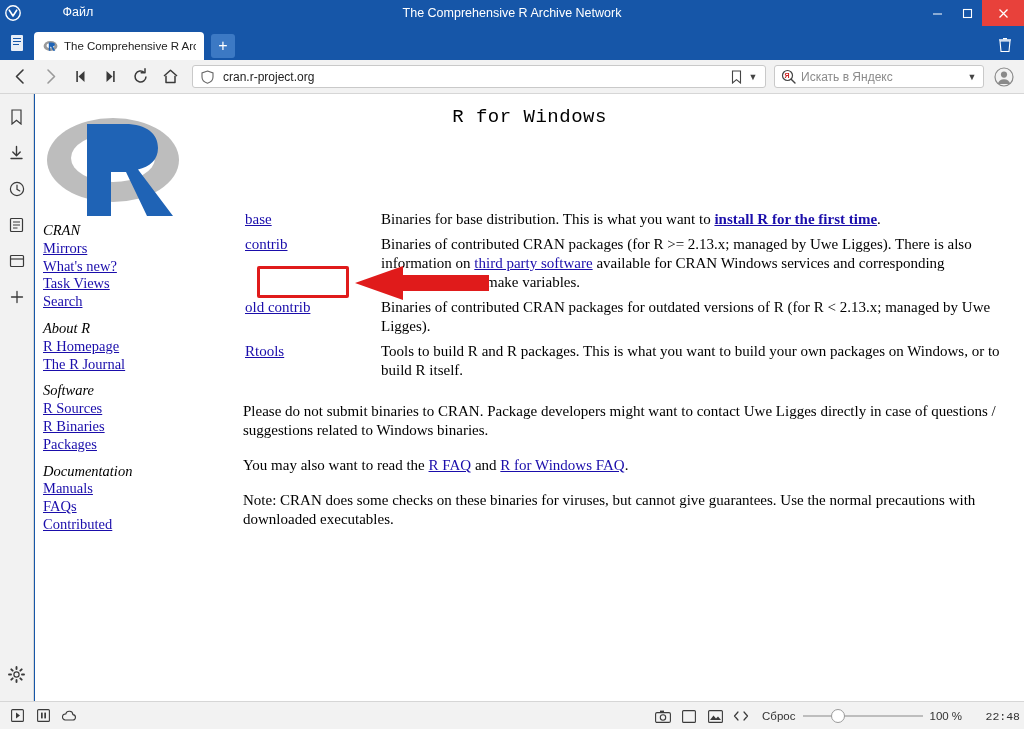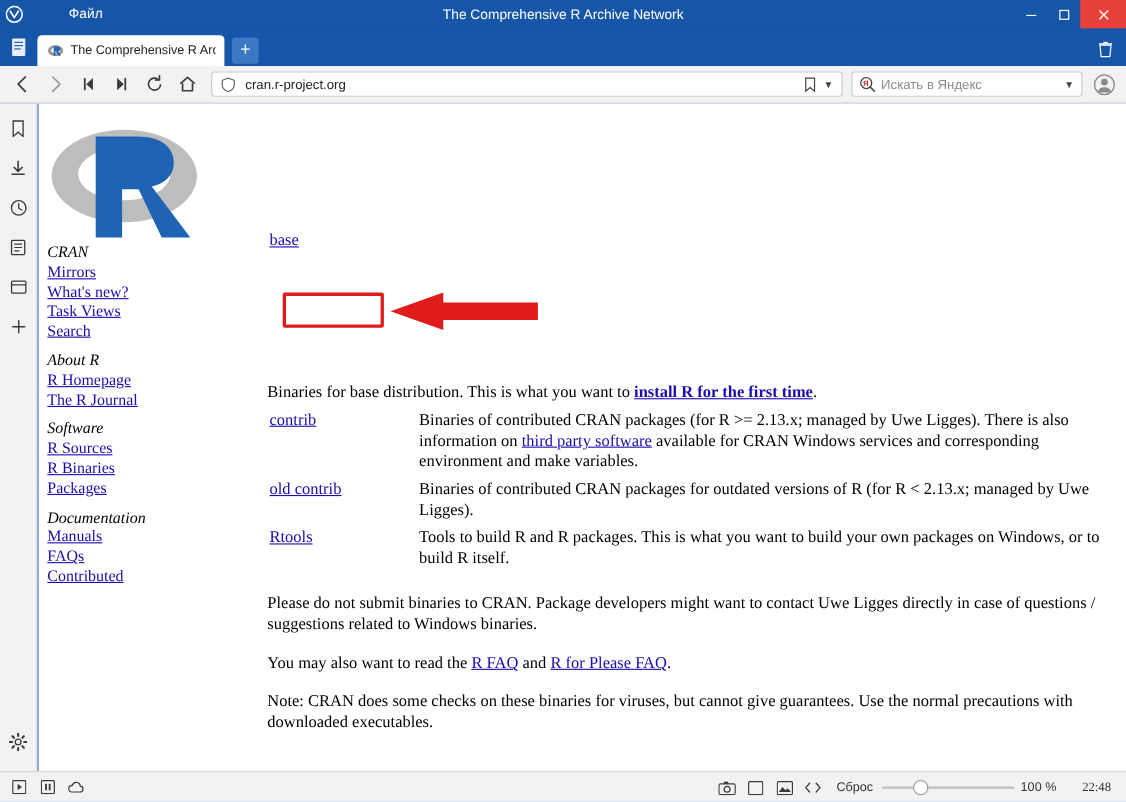--- a/index.html
+++ b/index.html
@@ -316,22 +316,22 @@
   .zoom-thumb {
     position: absolute; left: 28px; top: 0;
     width: 14px; height: 14px; border-radius: 50%;
     background: #ffffff; border: 1px solid #9a9a9a;
   }
   .sb-zoom {
     font-size: 11.5px; color: #333; width: 42px; text-align: left;
     font-family: "Liberation Sans", sans-serif;
   }
   .sb-clock {
-    font-size: 11.5px; color: #333; margin: 0 14px 0 14px;
-    font-family: Liberation Serif, serif;
+    font-size: 11.5px; color: #333; margin: 0 4px 0 14px;
+    font-family: Liberation Mono, monospace;
   }
 </style>
 </head>
 <body>
 
 <div class="app">
 
   <div class="titlebar">
     <div class="vivaldi-logo">
       <svg width="16" height="16" viewBox="0 0 16 16">
@@ -525,20 +525,21 @@
   <div class="content">
 
     <div class="r-logo">
       <svg width="140" height="112" viewBox="0 0 140 112">
         <ellipse cx="70" cy="52" rx="66" ry="42" fill="#bdbdbd"></ellipse>
         <ellipse cx="70" cy="50" rx="42" ry="24" fill="#ffffff"></ellipse>
         <path d="M44 16 H82 c22 0 33 10 33 24 0 12 -8.5 19 -20 21.5 L130 108 H104 L83 64 H68 V108 H44 Z" fill="#1f63b5"></path>
       </svg>
     </div>
 
+    <div class="page-title">R for Windows</div>
 
     <div class="leftnav">
       <div class="grp-title first">CRAN</div>
       <a href="#">Mirrors</a>
       <a href="#">What's new?</a>
       <a href="#">Task Views</a>
       <a href="#">Search</a>
 
       <div class="grp-title">About R</div>
       <a href="#">R Homepage</a>
@@ -552,21 +553,21 @@
       <div class="grp-title">Documentation</div>
       <a href="#">Manuals</a>
       <a href="#">FAQs</a>
       <a href="#">Contributed</a>
     </div>
 
     <div class="body-area">
 
       <div class="dir-table">
 
-        <div class="dir-row" style="margin-top:18px;flex-direction:column;">
+        <div class="dir-row" style="margin-top:18px;">
           <div class="dir-name">
             <a href="#">base</a>
           </div>
           <div class="dir-desc">
             <span>Binaries for base distribution. This is what you want to </span><a href="#">install R for the first time</a><span>.</span>
           </div>
         </div>
 
         <div class="dir-row" style="margin-top:6px;">
           <div class="dir-name">
@@ -589,21 +590,21 @@
             <a href="#">Rtools</a>
           </div>
           <div class="dir-desc">Tools to build R and R packages. This is what you want to build your own packages on Windows, or to build R itself.</div>
         </div>
 
       </div>
 
       <div class="para" style="margin-top:22px;">Please do not submit binaries to CRAN. Package developers might want to contact Uwe Ligges directly in case of questions / suggestions related to Windows binaries.</div>
 
       <div class="para">
-        <span>You may also want to read the </span><a href="#">R FAQ</a><span> and </span><a href="#">R for Please FAQ</a><span>.</span>
+        <span>You may also want to read the </span><a href="#">R FAQ</a><span> and </span><a href="#">R for Windows FAQ</a><span>.</span>
       </div>
 
       <div class="para">Note: CRAN does some checks on these binaries for viruses, but cannot give guarantees. Use the normal precautions with downloaded executables.</div>
     </div>
 
     <div class="hl-box"></div>
     <div class="arrow">
       <svg width="140" height="34" viewBox="0 0 140 34">
         <path d="M50 9 H136 V25 H50 V34 L2 17 L50 0 Z" fill="#e01b1b"></path>
       </svg>

